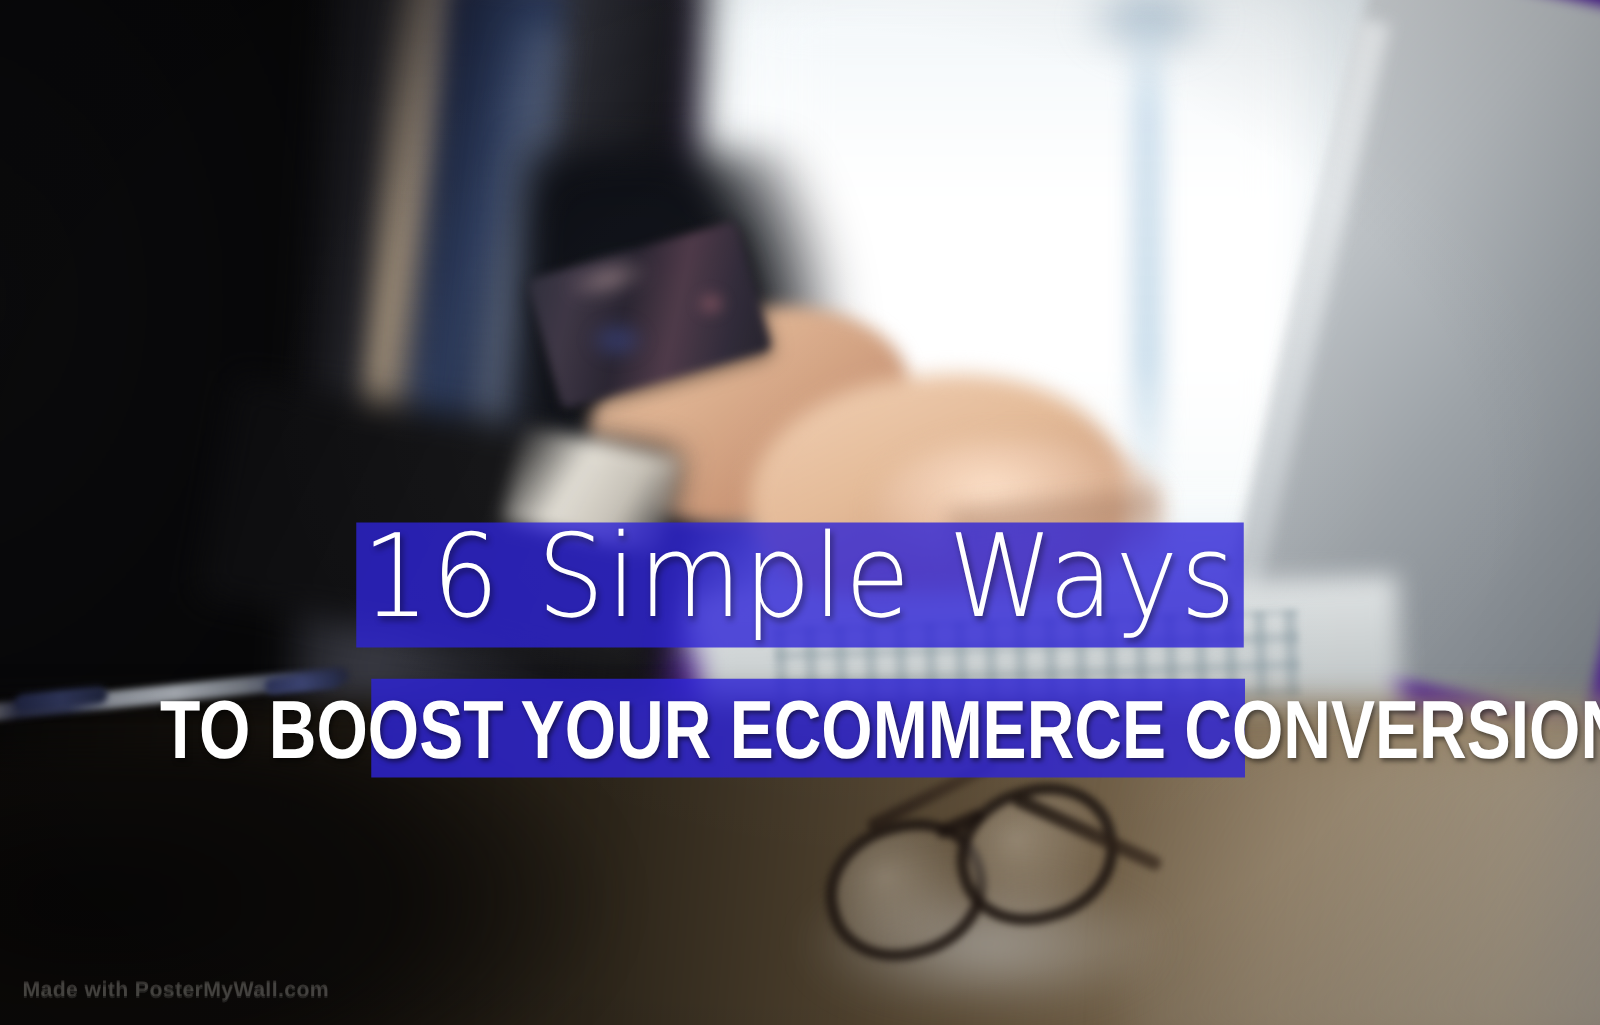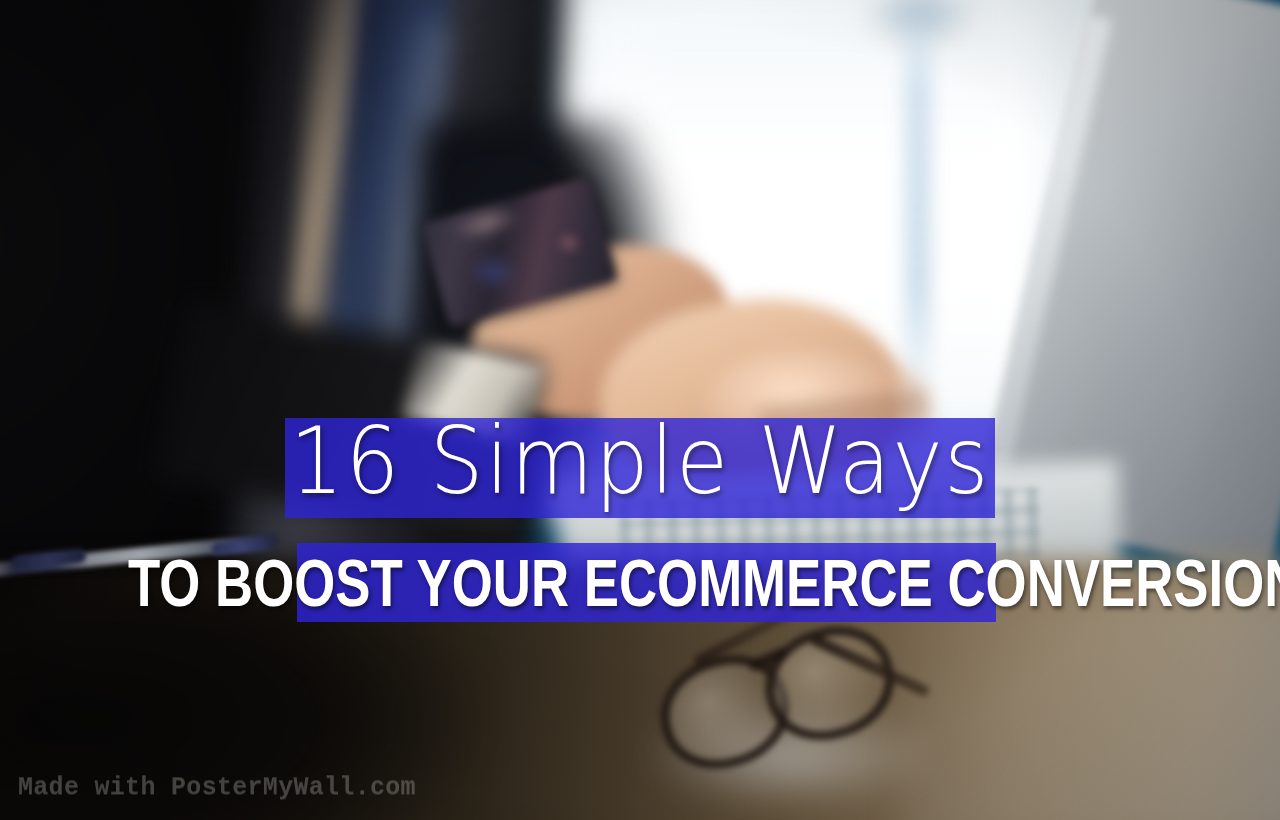--- a/index.html
+++ b/index.html
@@ -6,21 +6,21 @@
     margin: 0;
     padding: 0;
     background: #000;
   }
   #poster {
     position: relative;
     width: 1280px;
     height: 820px;
     overflow: hidden;
     font-family: "Liberation Sans", sans-serif;
-    background: #0c4a6e;
+    background: #4c1d95;
   }
 
   
   .photo {
     position: absolute;
     inset: 0;
     overflow: hidden;
   }
   .layer { position: absolute; }
 
@@ -305,23 +305,23 @@
     letter-spacing: 0px;
     color: #ffffff;
     text-shadow: 2px 3px 5px rgba(0,0,0,.5);
     transform: scaleX(.80);
     white-space: nowrap;
   }
 
   .watermark {
     position: absolute;
     left: 18px; bottom: 18px;
-    font-family: Liberation Mono, monospace;
+    font-family: Liberation Sans, sans-serif;
     font-weight: 700;
-    font-size: 25px;
+    font-size: 17px;
     letter-spacing: .3px;
     color: rgba(150,146,140,.30);
     text-shadow: 0 1px 0 rgba(255,255,255,.10);
     user-select: none;
   }
 </style>
 </head>
 <body>
 
 <div id="poster">

